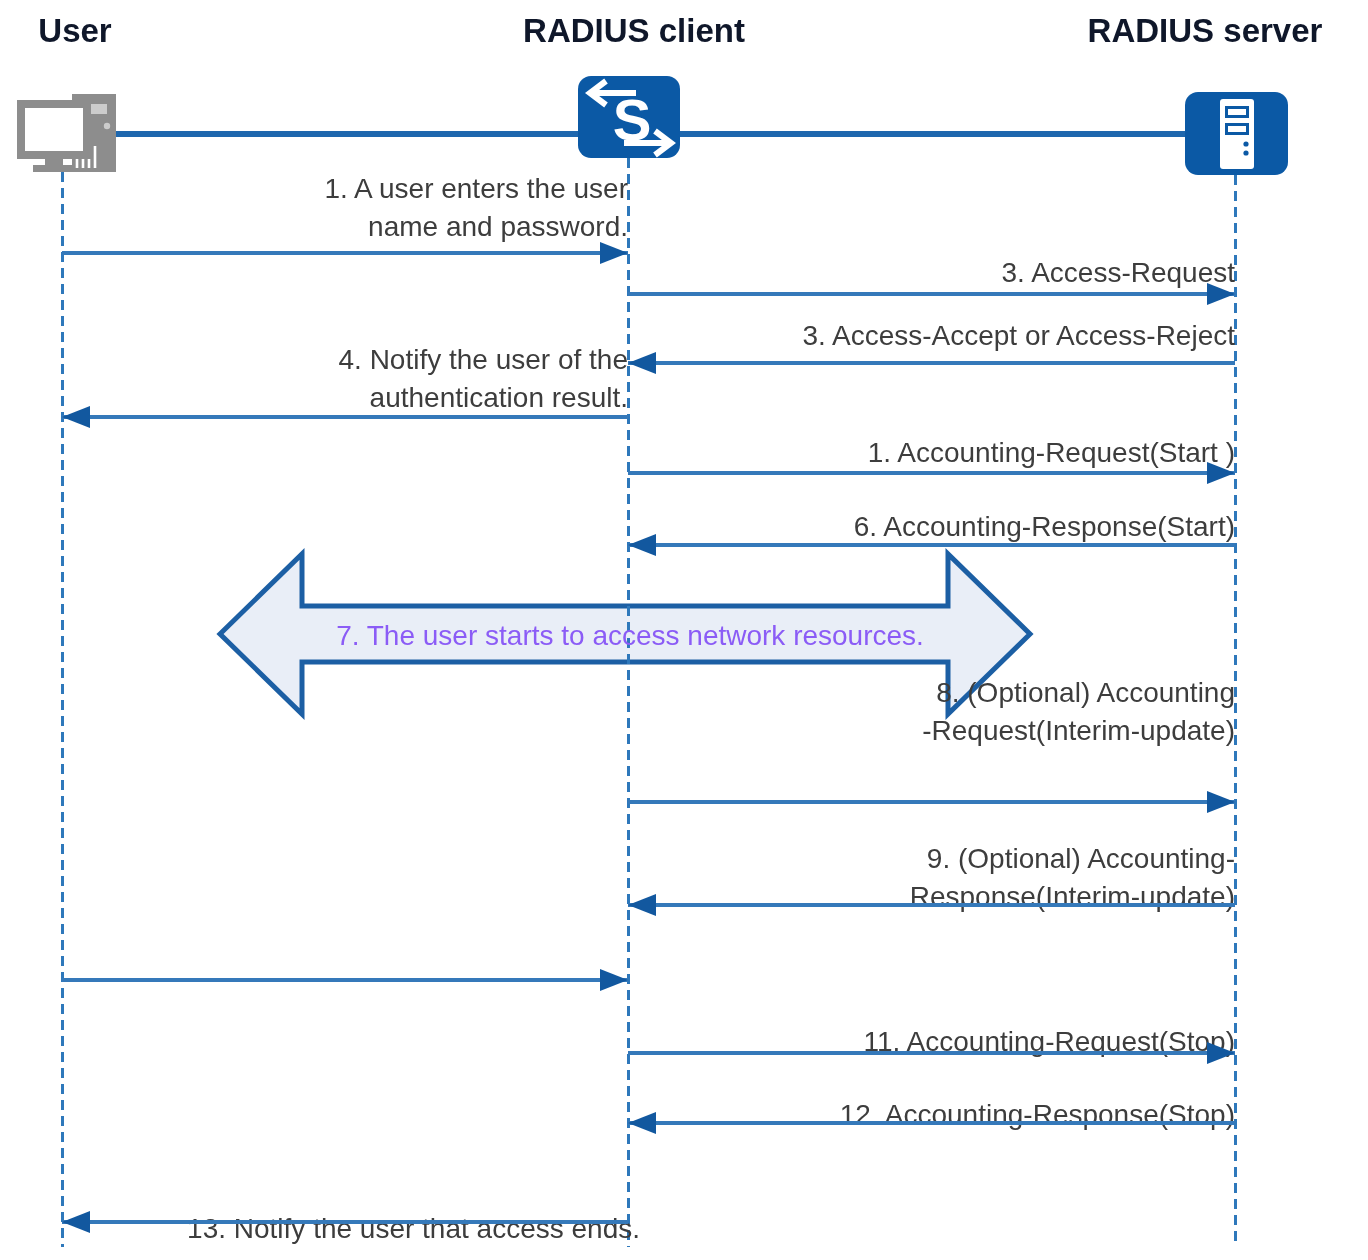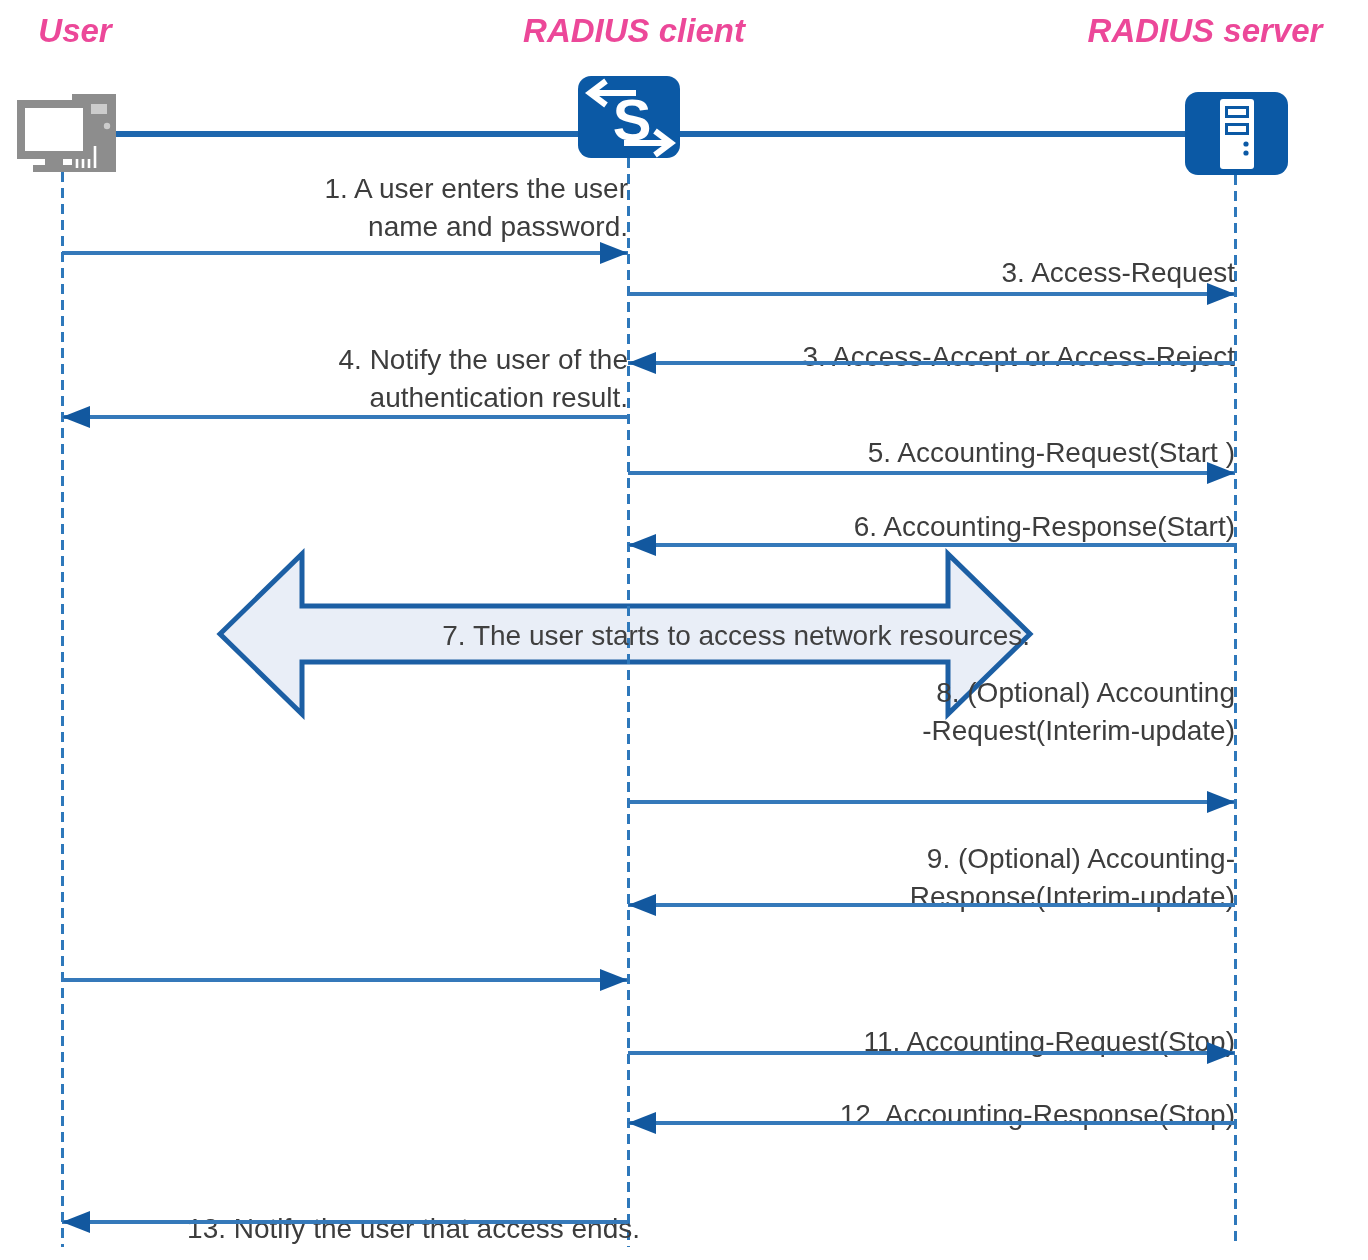--- a/index.html
+++ b/index.html
@@ -1,40 +1,40 @@
 <!DOCTYPE html>
 <html><head>
 <meta charset="utf-8">
 <style>
   html,body{margin:0;padding:0;background:#ffffff;}
   #canvas{
     position:relative;width:1368px;height:1260px;background:#ffffff;
     font-family:"Liberation Sans","DejaVu Sans",sans-serif;overflow:hidden;
   }
   .actor-title{
-    position:absolute;top:12px;font-size:33px;font-weight:bold;color:#ec4899;
-    text-align:center;letter-spacing:0px;font-style:italic;
+    position:absolute;top:12px;font-size:33px;font-weight:bold;color:#0f172a;
+    text-align:center;letter-spacing:0px;
   }
   .toplink{position:absolute;top:131px;height:6px;background:#1e67ae;}
   .lifeline{
     position:absolute;width:3px;
     background:repeating-linear-gradient(to bottom,#2e78bb 0 10px,transparent 10px 16px);
   }
   .msg{
     position:absolute;font-size:28px;line-height:38px;color:#3d3d3d;
     text-align:right;white-space:nowrap;
   }
   .arrow{position:absolute;height:4px;background:#3579ba;}
   .arrow .head{position:absolute;width:0;height:0;top:-9px;
     border-top:11px solid transparent;border-bottom:11px solid transparent;}
   .arrow .head.right{right:0;border-left:28px solid #12589f;}
   .arrow .head.left{left:0;border-right:28px solid #12589f;}
   .icon-abs{position:absolute;}
   .band-text{
-    position:absolute;font-size:28px;color:#404040;text-align:right;white-space:nowrap;
+    position:absolute;font-size:28px;color:#8b5cf6;text-align:center;white-space:nowrap;
   }
 </style>
 </head>
 <body>
 
 <div id="canvas">
 
   <div class="actor-title" style="left:0px;width:150px;">User</div>
   <div class="actor-title" style="left:1045px;width:320px;">RADIUS server</div>
   <div class="actor-title" style="left:474px;width:320px;">RADIUS client</div>
@@ -93,34 +93,34 @@
   </div>
   <div class="arrow" style="left:62px;top:251px;width:566px;">
       <span class="head right"></span>
     </div>
 
   <div class="msg" style="left:628px;top:254px;width:607px;">3. Access-Request</div>
   <div class="arrow" style="left:628px;top:292px;width:607px;">
       <span class="head right"></span>
     </div>
 
-  <div class="msg" style="left:628px;top:317px;width:607px;margin-top:21px;">3. Access-Accept or Access-Reject</div>
+  <div class="msg" style="left:628px;top:317px;width:607px;">3. Access-Accept or Access-Reject</div>
   <div class="arrow" style="left:628px;top:361px;width:607px;">
       <span class="head left"></span>
     </div>
 
   <div class="msg" style="left:62px;top:341px;width:566px;">
     <div>4. Notify the user of the</div>
     <div>authentication result.</div>
   </div>
   <div class="arrow" style="left:62px;top:415px;width:566px;">
       <span class="head left"></span>
     </div>
 
-  <div class="msg" style="left:628px;top:434px;width:607px;">5. Accounting-Request(Start )</div>
+  <div class="msg" style="left:628px;top:434px;width:607px;">1. Accounting-Request(Start )</div>
   <div class="arrow" style="left:628px;top:471px;width:607px;">
       <span class="head right"></span>
     </div>
 
   <div class="msg" style="left:628px;top:508px;width:607px;">6. Accounting-Response(Start)</div>
   <div class="arrow" style="left:628px;top:543px;width:607px;">
       <span class="head left"></span>
     </div>
 
   <div class="band-text" style="left:230px;top:620px;width:800px;">7. The user starts to access network resources.</div>

